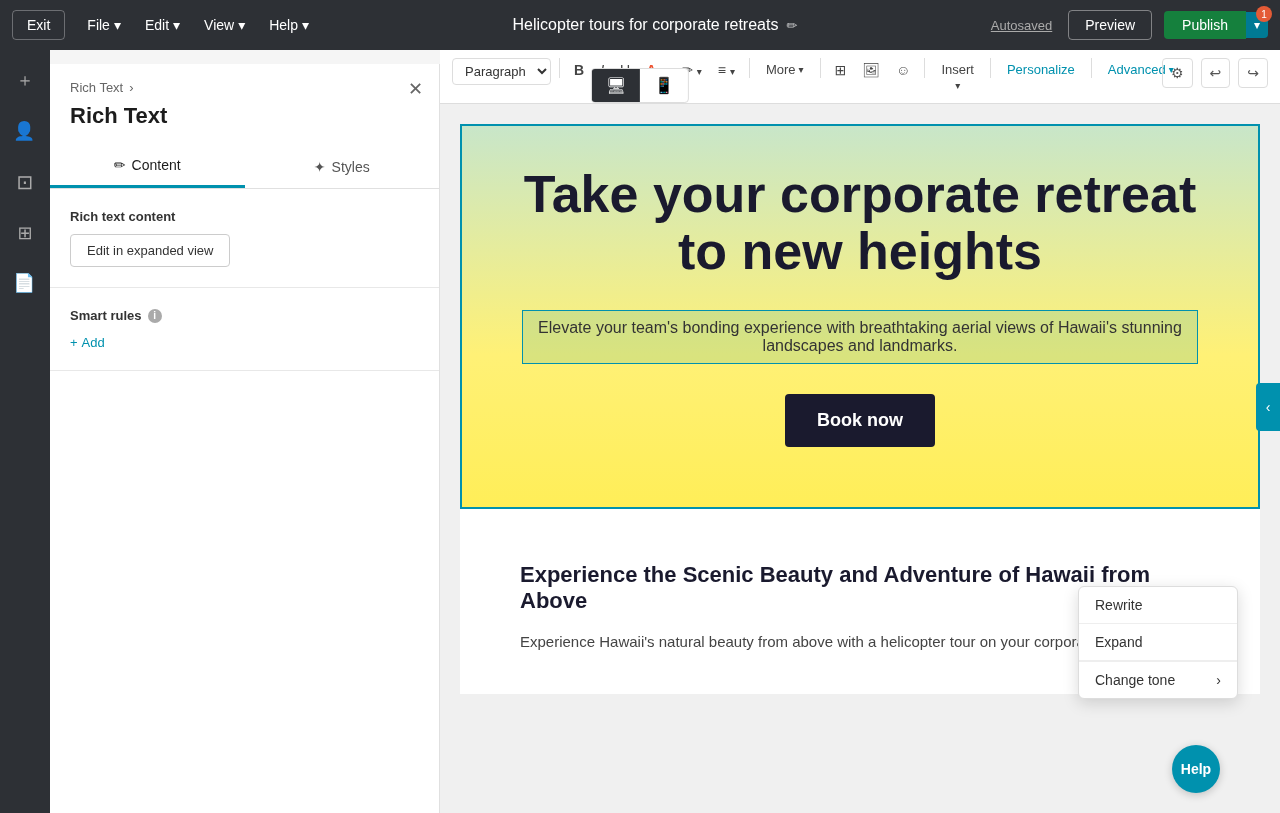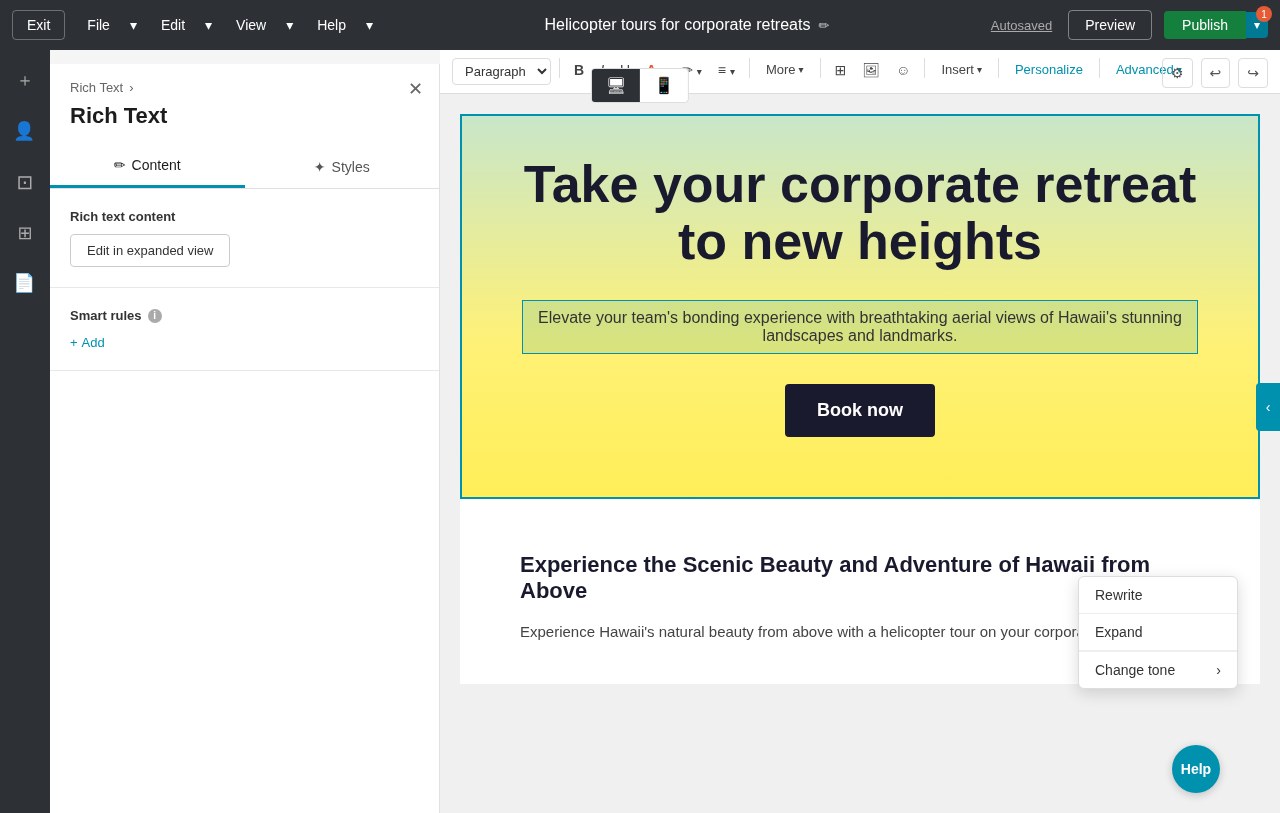--- a/index.html
+++ b/index.html
@@ -21,21 +21,21 @@
     .top-nav-btn {
       background: transparent;
       border: none;
       color: #fff;
       padding: 6px 10px;
       border-radius: 4px;
       cursor: pointer;
       font-size: 14px;
       display: flex;
       align-items: flex-start;
-      gap: 20px;
+      gap: 4px;
     }
     .exit-btn {
       background: transparent;
       border: 1px solid rgba(255,255,255,0.3);
       color: #fff;
       padding: 6px 14px;
       border-radius: 4px;
       cursor: pointer;
       font-size: 14px;
       margin-right: 8px;
@@ -335,20 +335,21 @@
     .fmt-insert {
       display: flex;
       align-items: center;
       gap: 3px;
       padding: 4px 8px;
       border: none;
       background: transparent;
       cursor: pointer;
       font-size: 13px;
       color: #444;
+      flex-direction: column;
     }
     .fmt-personalize {
       padding: 4px 8px;
       border: none;
       background: transparent;
       cursor: pointer;
       font-size: 13px;
       color: #0091ae;
       font-weight: 500;
     }

